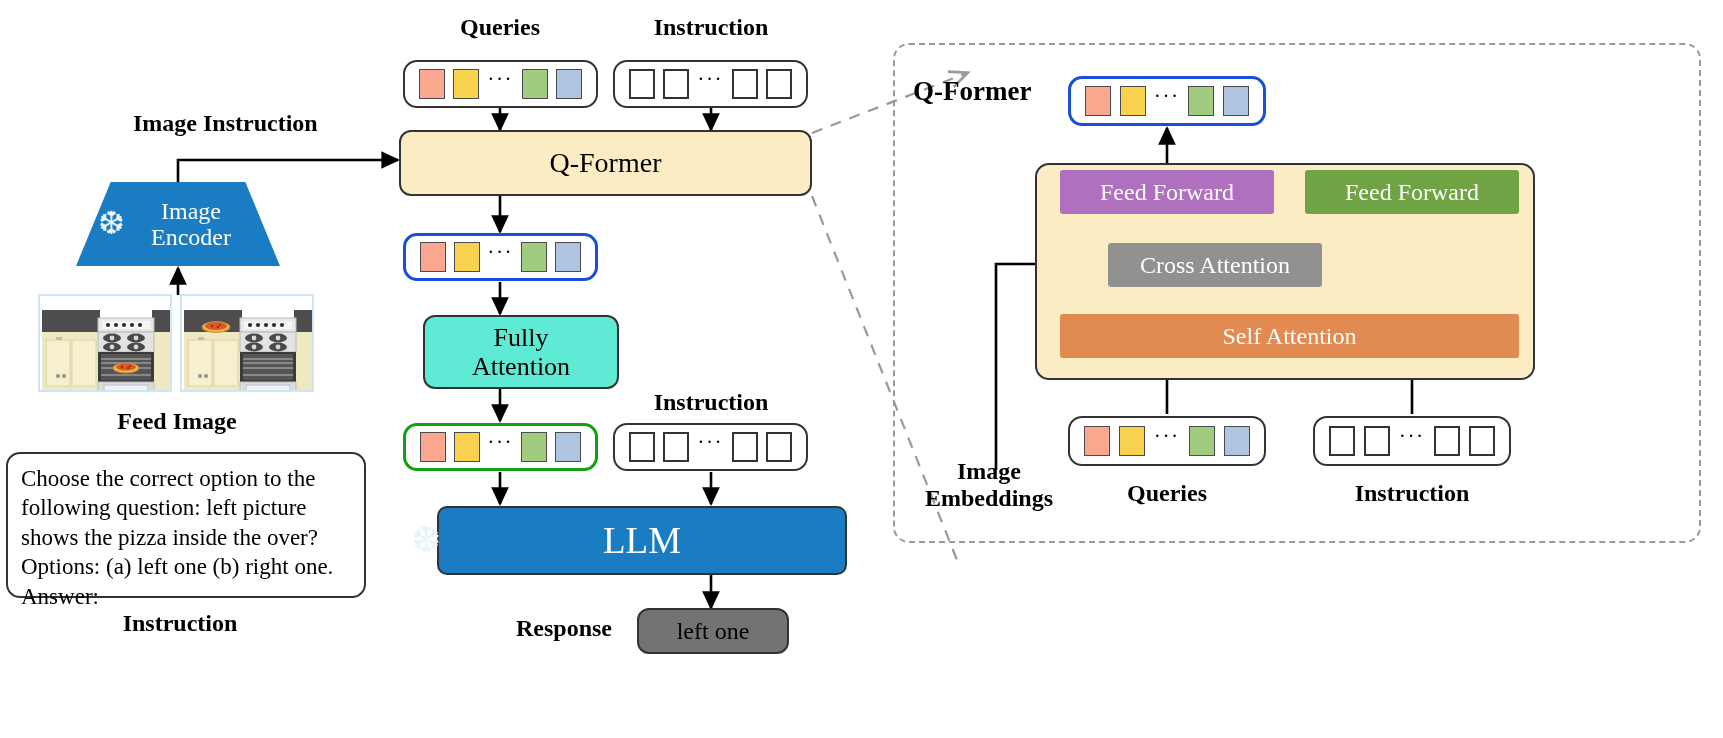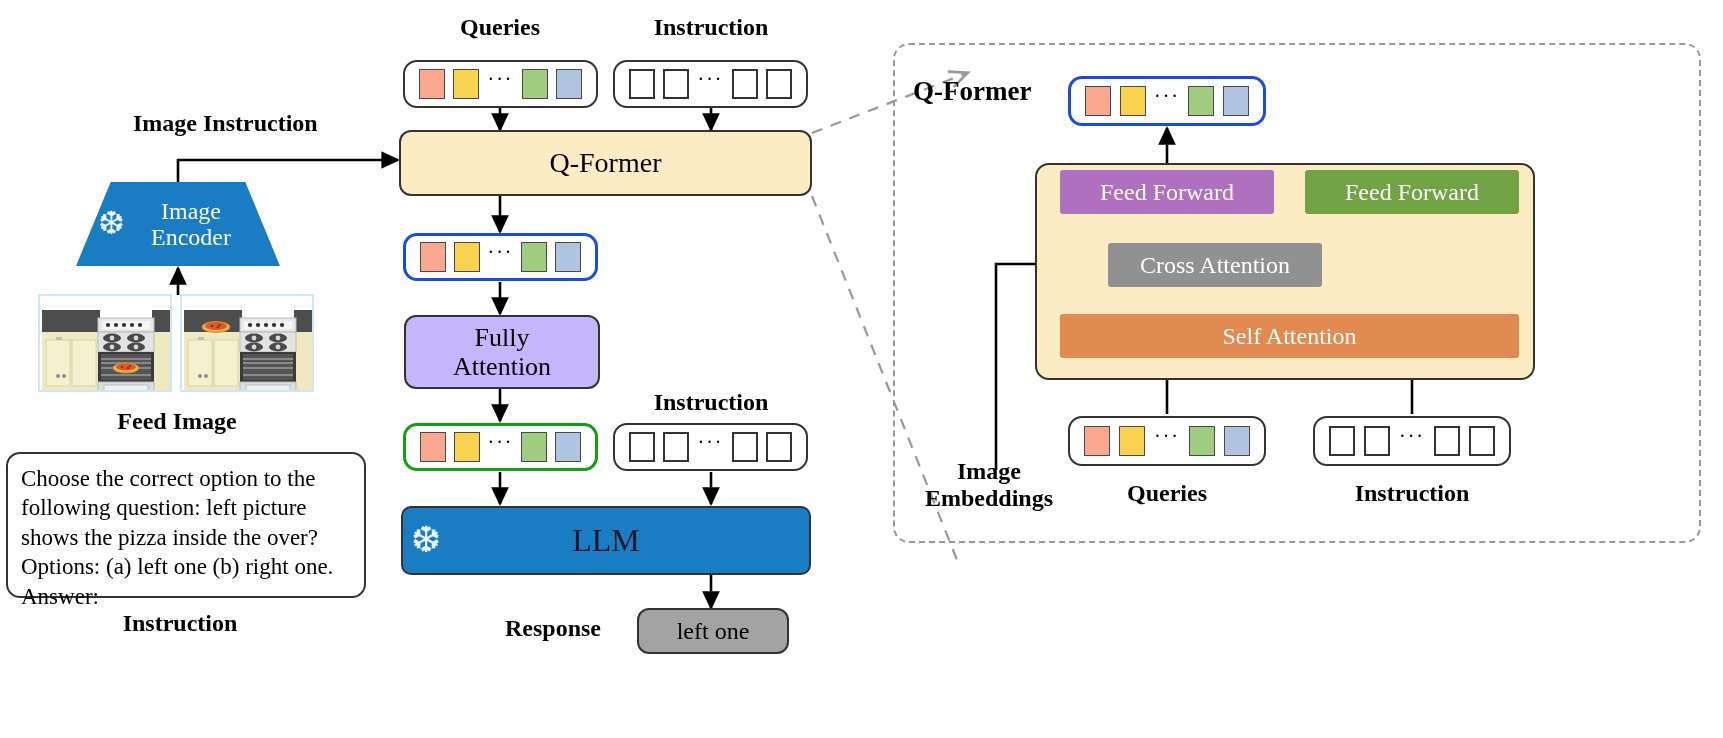--- a/index.html
+++ b/index.html
@@ -19,28 +19,28 @@
         position:relative;top:-5px;}
 
   
   .lbl{position:absolute;font-weight:bold;font-size:24px;white-space:nowrap;}
   .lbl.c{transform:translateX(-50%);text-align:center;}
 
   
   .qformer{position:absolute;box-sizing:border-box;background:#fcecc4;
            border:2.5px solid #333;border-radius:12px;display:flex;
            align-items:center;justify-content:center;font-size:28px;}
-  .fc{position:absolute;box-sizing:border-box;background:#c4b5fd;
+  .fc{position:absolute;box-sizing:border-box;background:#5eead4;
       border:2.5px solid #333;border-radius:12px;display:flex;
       align-items:center;justify-content:center;text-align:center;
-      font-size:26px;line-height:1.12;}
+      font-size:26px;line-height:1.12;margin-left:19px;}
   .llm{position:absolute;box-sizing:border-box;background:#1a7dc4;
-       border:2.5px solid #333;border-radius:10px;color:#0f172a;
-       display:flex;align-items:center;justify-content:center;font-size:32px;}
-  .respbox{position:absolute;box-sizing:border-box;background:#a3a3a3;
+       border:2.5px solid #333;border-radius:10px;color:#ffffff;
+       display:flex;align-items:center;justify-content:center;font-size:37px;margin-left:36px;}
+  .respbox{position:absolute;box-sizing:border-box;background:#737373;
            border:2.5px solid #333;border-radius:12px;display:flex;
            align-items:center;justify-content:center;font-size:24px;}
   .instrbox{position:absolute;box-sizing:border-box;background:#fff;
             border:2.5px solid #333;border-radius:14px;padding:10px 13px 8px 13px;
             font-size:23px;line-height:1.28;}
   .instrbox b{font-weight:normal;}
 
   
   .encoder{position:absolute;background:#1a7dc4;
            clip-path:polygon(17% 0,83% 0,100% 100%,0 100%);
@@ -306,21 +306,21 @@
     <span class="tok empty"></span>
     <span class="tok empty"></span>
     <span class="dots">···</span>
     <span class="tok empty"></span>
     <span class="tok empty"></span>
   </div>
 
   <div class="llm" style="left:401px;top:506px;width:410px;height:69px;">LLM</div>
   <div class="snow" style="left:411px;top:522px;font-size:36px;">❆</div>
 
-  <div class="lbl" style="left:505px;top:615px;">Response</div>
+  <div class="lbl" style="left:516px;top:615px;">Response</div>
   <div class="respbox" style="left:637px;top:608px;width:152px;height:46px;">left one</div>
 
   <div class="dashed" style="left:893px;top:43px;width:808px;height:500px;"></div>
 
   <div class="lbl" style="left:913px;top:76px;font-size:27px;">Q-Former</div>
 
   <div class="tokbox blue" style="left:1068px;top:76px;width:198px;height:50px;">
     <span class="tok" style="background:#f9a78e"></span>
     <span class="tok" style="background:#f9d24f"></span>
     <span class="dots">···</span>

